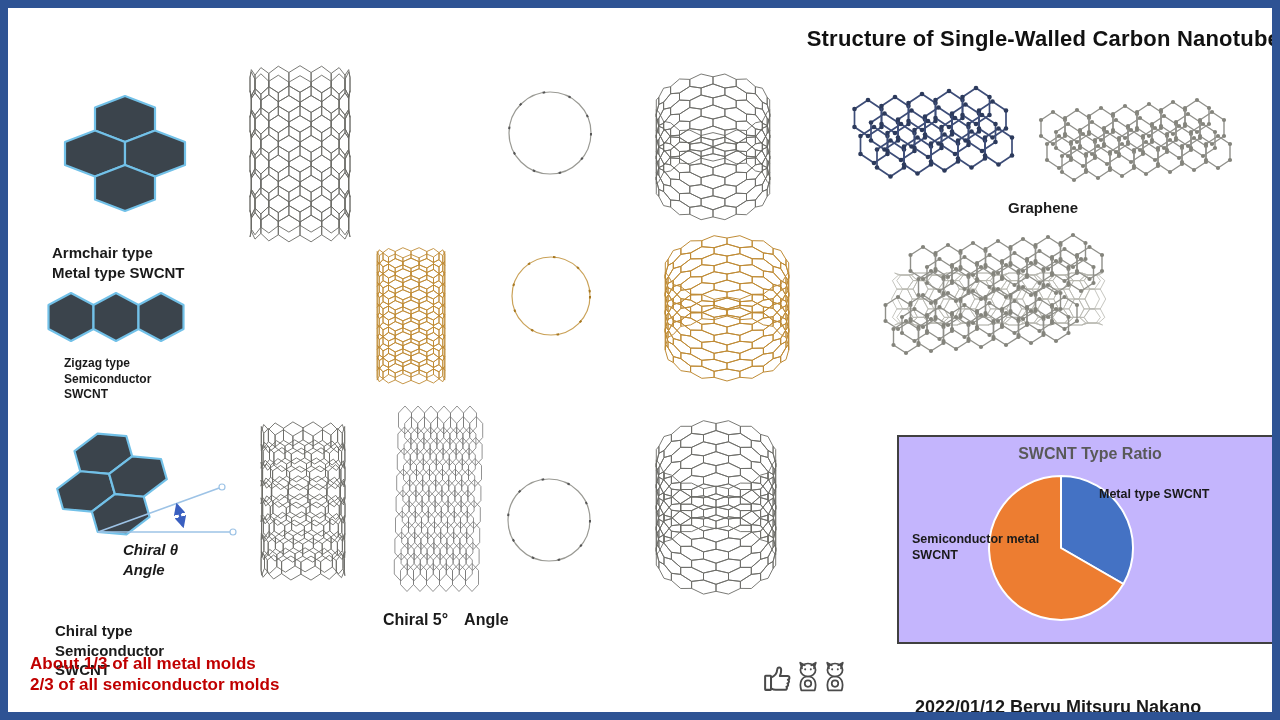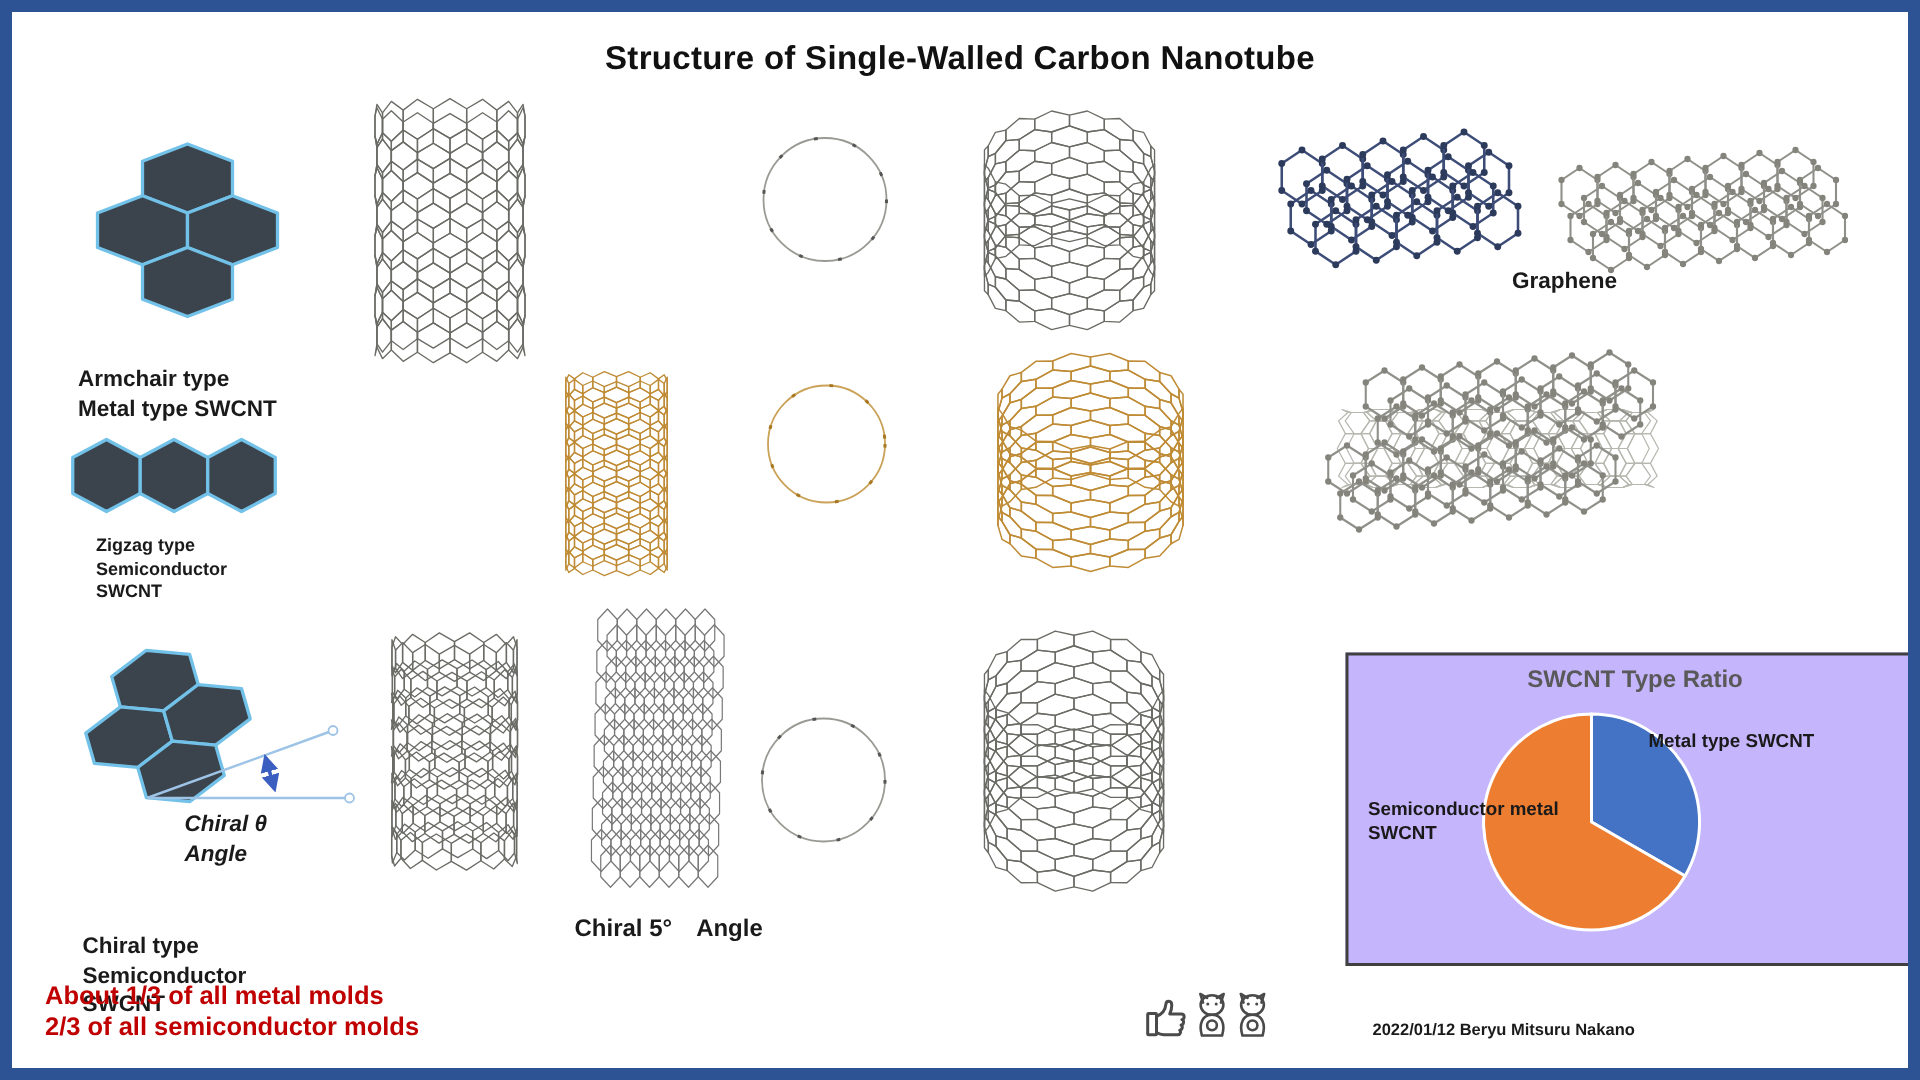--- a/index.html
+++ b/index.html
@@ -1,31 +1,31 @@
 <!DOCTYPE html>
 <html><head>
 <meta charset="utf-8">
 <style>
   html,body{margin:0;padding:0;background:#fff;}
   .slide{position:relative;width:1280px;height:720px;background:#ffffff;overflow:hidden;
          font-family:"Liberation Sans",sans-serif;}
   .frame{position:absolute;inset:0;border:8px solid #2e5394;pointer-events:none;}
   .gfx{position:absolute;left:0;top:0;}
-  .title{position:absolute;left:0;top:26px;width:1280px;text-align:center;
+  .title{position:absolute;left:0;top:26px;width:1280px;text-align:right;
          font-size:22px;font-weight:bold;color:#111;letter-spacing:.2px;}
   .label{position:absolute;font-weight:bold;color:#1a1a1a;white-space:pre-line;line-height:1.3;}
   .lbl-armchair{left:52px;top:203px;font-size:15px;margin-top:40px;}
   .lbl-zigzag{left:64px;top:356px;font-size:12px;}
   .lbl-chiral-angle{left:123px;top:540px;font-size:15px;font-style:italic;}
   .lbl-chiral{left:55px;top:621px;font-size:15px;}
   .lbl-note{left:30px;top:653px;font-size:17px;color:#c00000;line-height:1.25;}
   .lbl-chiral15{left:383px;top:610px;font-size:16px;}
-  .lbl-graphene{left:1008px;top:178px;font-size:15px;}
+  .lbl-graphene{left:1008px;top:198px;font-size:15px;}
   .lbl-emulsion{left:888px;top:370px;font-size:16.5px;}
-  .lbl-credit{left:915px;top:680px;font-size:11px;}
+  .lbl-credit{left:915px;top:696px;font-size:18px;}
   .pie-panel{position:absolute;left:897px;top:435px;width:386px;height:209px;
              border:2px solid #404040;background:#c4b5fd;box-sizing:border-box;}
   .pie-title{position:absolute;left:0;top:8px;width:100%;text-align:center;
              font-size:16px;font-weight:bold;color:#595959;}
   .pie-svg{position:absolute;left:0;top:0;width:318px;height:205px;}
   .pie-lbl{position:absolute;font-size:12.5px;font-weight:bold;color:#1a1a1a;white-space:pre-line;line-height:1.3;}
   .pie-lbl-metal{left:200px;top:49px;}
   .pie-lbl-semi{left:13px;top:94px;}
   .icon{position:absolute;}
 </style>

